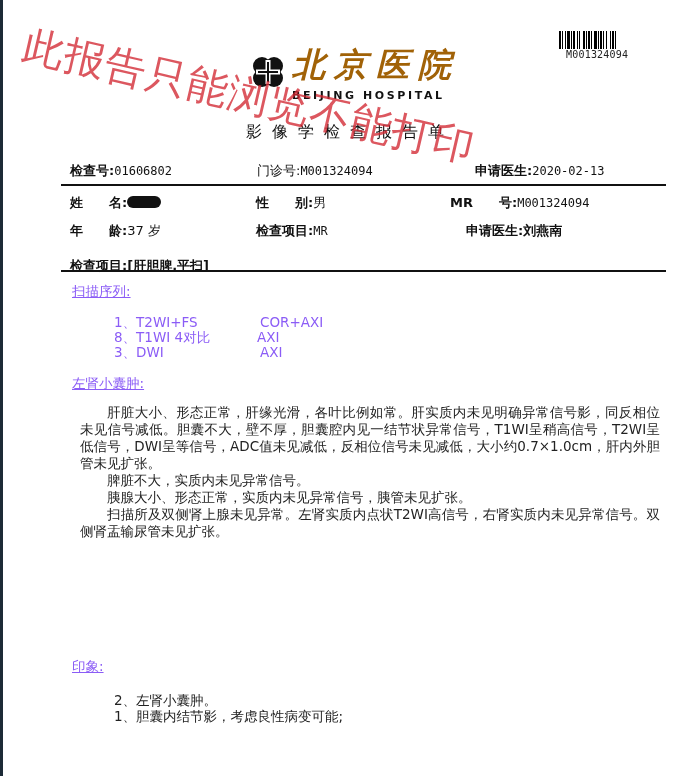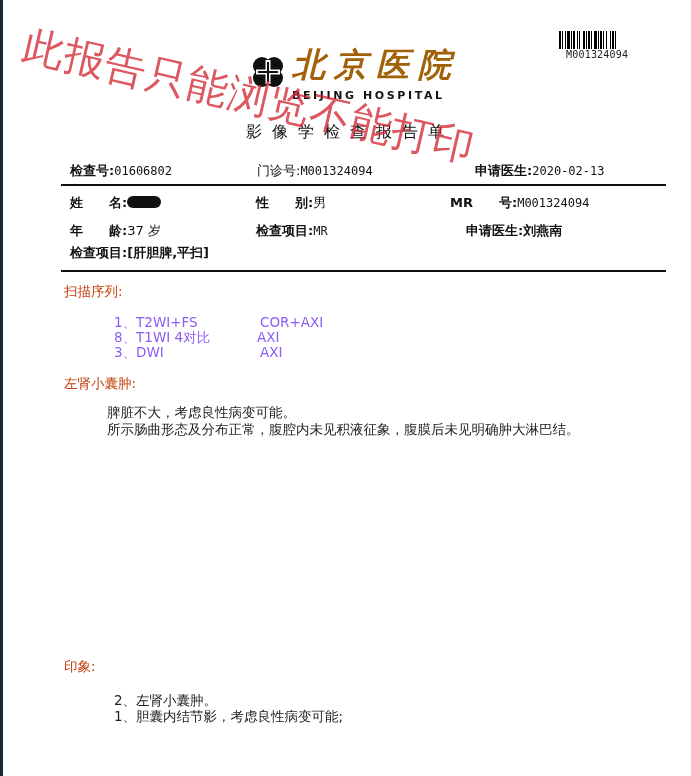--- a/index.html
+++ b/index.html
@@ -21,21 +21,21 @@
   .report-title { position: absolute; left: 246px; top: 122px; font-size: 16px; letter-spacing: 10px; color: #111; }
 
   .field { position: absolute; font-size: 13px; white-space: nowrap; color: #111; }
   .field .lbl { font-weight: bold; }
   .field .val { font-family: "DejaVu Sans Mono", monospace; font-size: 12px; }
   .rule { position: absolute; left: 61px; width: 605px; height: 2px; background: #111; }
 
   .redacted { display: inline-block; width: 34px; height: 12px; background: #111; border-radius: 6px; vertical-align: -1px; }
 
   .body-text { position: absolute; font-size: 13.5px; line-height: 17px; color: #222; }
-  .section-label { position: absolute; left: 64px; font-size: 13.5px; color: #c2410c; }
+  .section-label { position: absolute; left: 72px; font-size: 13.5px; color: #8b5cf6; text-decoration: underline; }
   .seq-row { position: absolute; font-size: 13.5px; color: #8b5cf6; white-space: nowrap; }
   .seq-row .mode { position: absolute; left: 146px; }
   .findings { left: 80px; width: 580px; }
   .findings p { margin: 0; text-indent: 2em; text-align: justify; }
 
   .watermark { position: absolute; left: 30px; top: 18px; font-family: "DejaVu Sans", sans-serif; font-size: 41px; color: rgba(210, 40, 50, 0.78); transform: rotate(13deg); transform-origin: left top; white-space: nowrap; letter-spacing: 1px; pointer-events: none; }
 </style>
 </head>
 <body>
 
@@ -131,21 +131,21 @@
 <div class="field" style="left:70px; top:222px;">
   <span class="lbl">年　　龄:</span><span>37 岁</span>
 </div>
 <div class="field" style="left:256px; top:222px;">
   <span class="lbl">检查项目:</span><span class="val">MR</span>
 </div>
 <div class="field" style="left:450px; top:222px;margin-left:16px;">
   <span class="lbl">申请医生:</span><span class="lbl">刘燕南</span>
 </div>
 
-<div class="field" style="left:70px; top:244px;">
+<div class="field" style="left:70px; top:257px;">
   <span class="lbl">检查项目:</span><span class="lbl">[肝胆脾,平扫]</span>
 </div>
 
 <div class="rule" style="top:270px;"></div>
 
 <div class="section-label" style="top:283px;">扫描序列:</div>
 <div class="seq-row" style="left:114px; top:314px;">
   <span>1、T2WI+FS</span>
   <span class="mode">COR+AXI</span>
 </div>
@@ -153,21 +153,23 @@
   <span>8、T1WI 4对比</span>
   <span class="mode" style="left:143px;">AXI</span>
 </div>
 <div class="seq-row" style="left:114px; top:344px;">
   <span>3、DWI</span>
   <span class="mode">AXI</span>
 </div>
 
 <div class="section-label" style="top:375px;">左肾小囊肿:</div>
 <div class="body-text findings" style="top:404px;">
-  <p>脾脏不大，考虑良性病变可能。</p>
-  <p>所示肠曲形态及分布正常，腹腔内未见积液征象，腹膜后未见明确肿大淋巴结。</p>
+  <p>肝脏大小、形态正常，肝缘光滑，各叶比例如常。肝实质内未见明确异常信号影，同反相位未见信号减低。胆囊不大，壁不厚，胆囊腔内见一结节状异常信号，T1WI呈稍高信号，T2WI呈低信号，DWI呈等信号，ADC值未见减低，反相位信号未见减低，大小约0.7×1.0cm，肝内外胆管未见扩张。</p>
+  <p>脾脏不大，实质内未见异常信号。</p>
+  <p>胰腺大小、形态正常，实质内未见异常信号，胰管未见扩张。</p>
+  <p>扫描所及双侧肾上腺未见异常。左肾实质内点状T2WI高信号，右肾实质内未见异常信号。双侧肾盂输尿管未见扩张。</p>
 </div>
 
 <div class="section-label" style="top:658px;">印象:</div>
 <div class="body-text" style="left:114px; top:708px;">1、胆囊内结节影，考虑良性病变可能;</div>
 <div class="body-text" style="left:114px; top:692px;">2、左肾小囊肿。</div>
 
 <div class="watermark">此报告只能浏览不能打印</div>
 
 </body></html>

